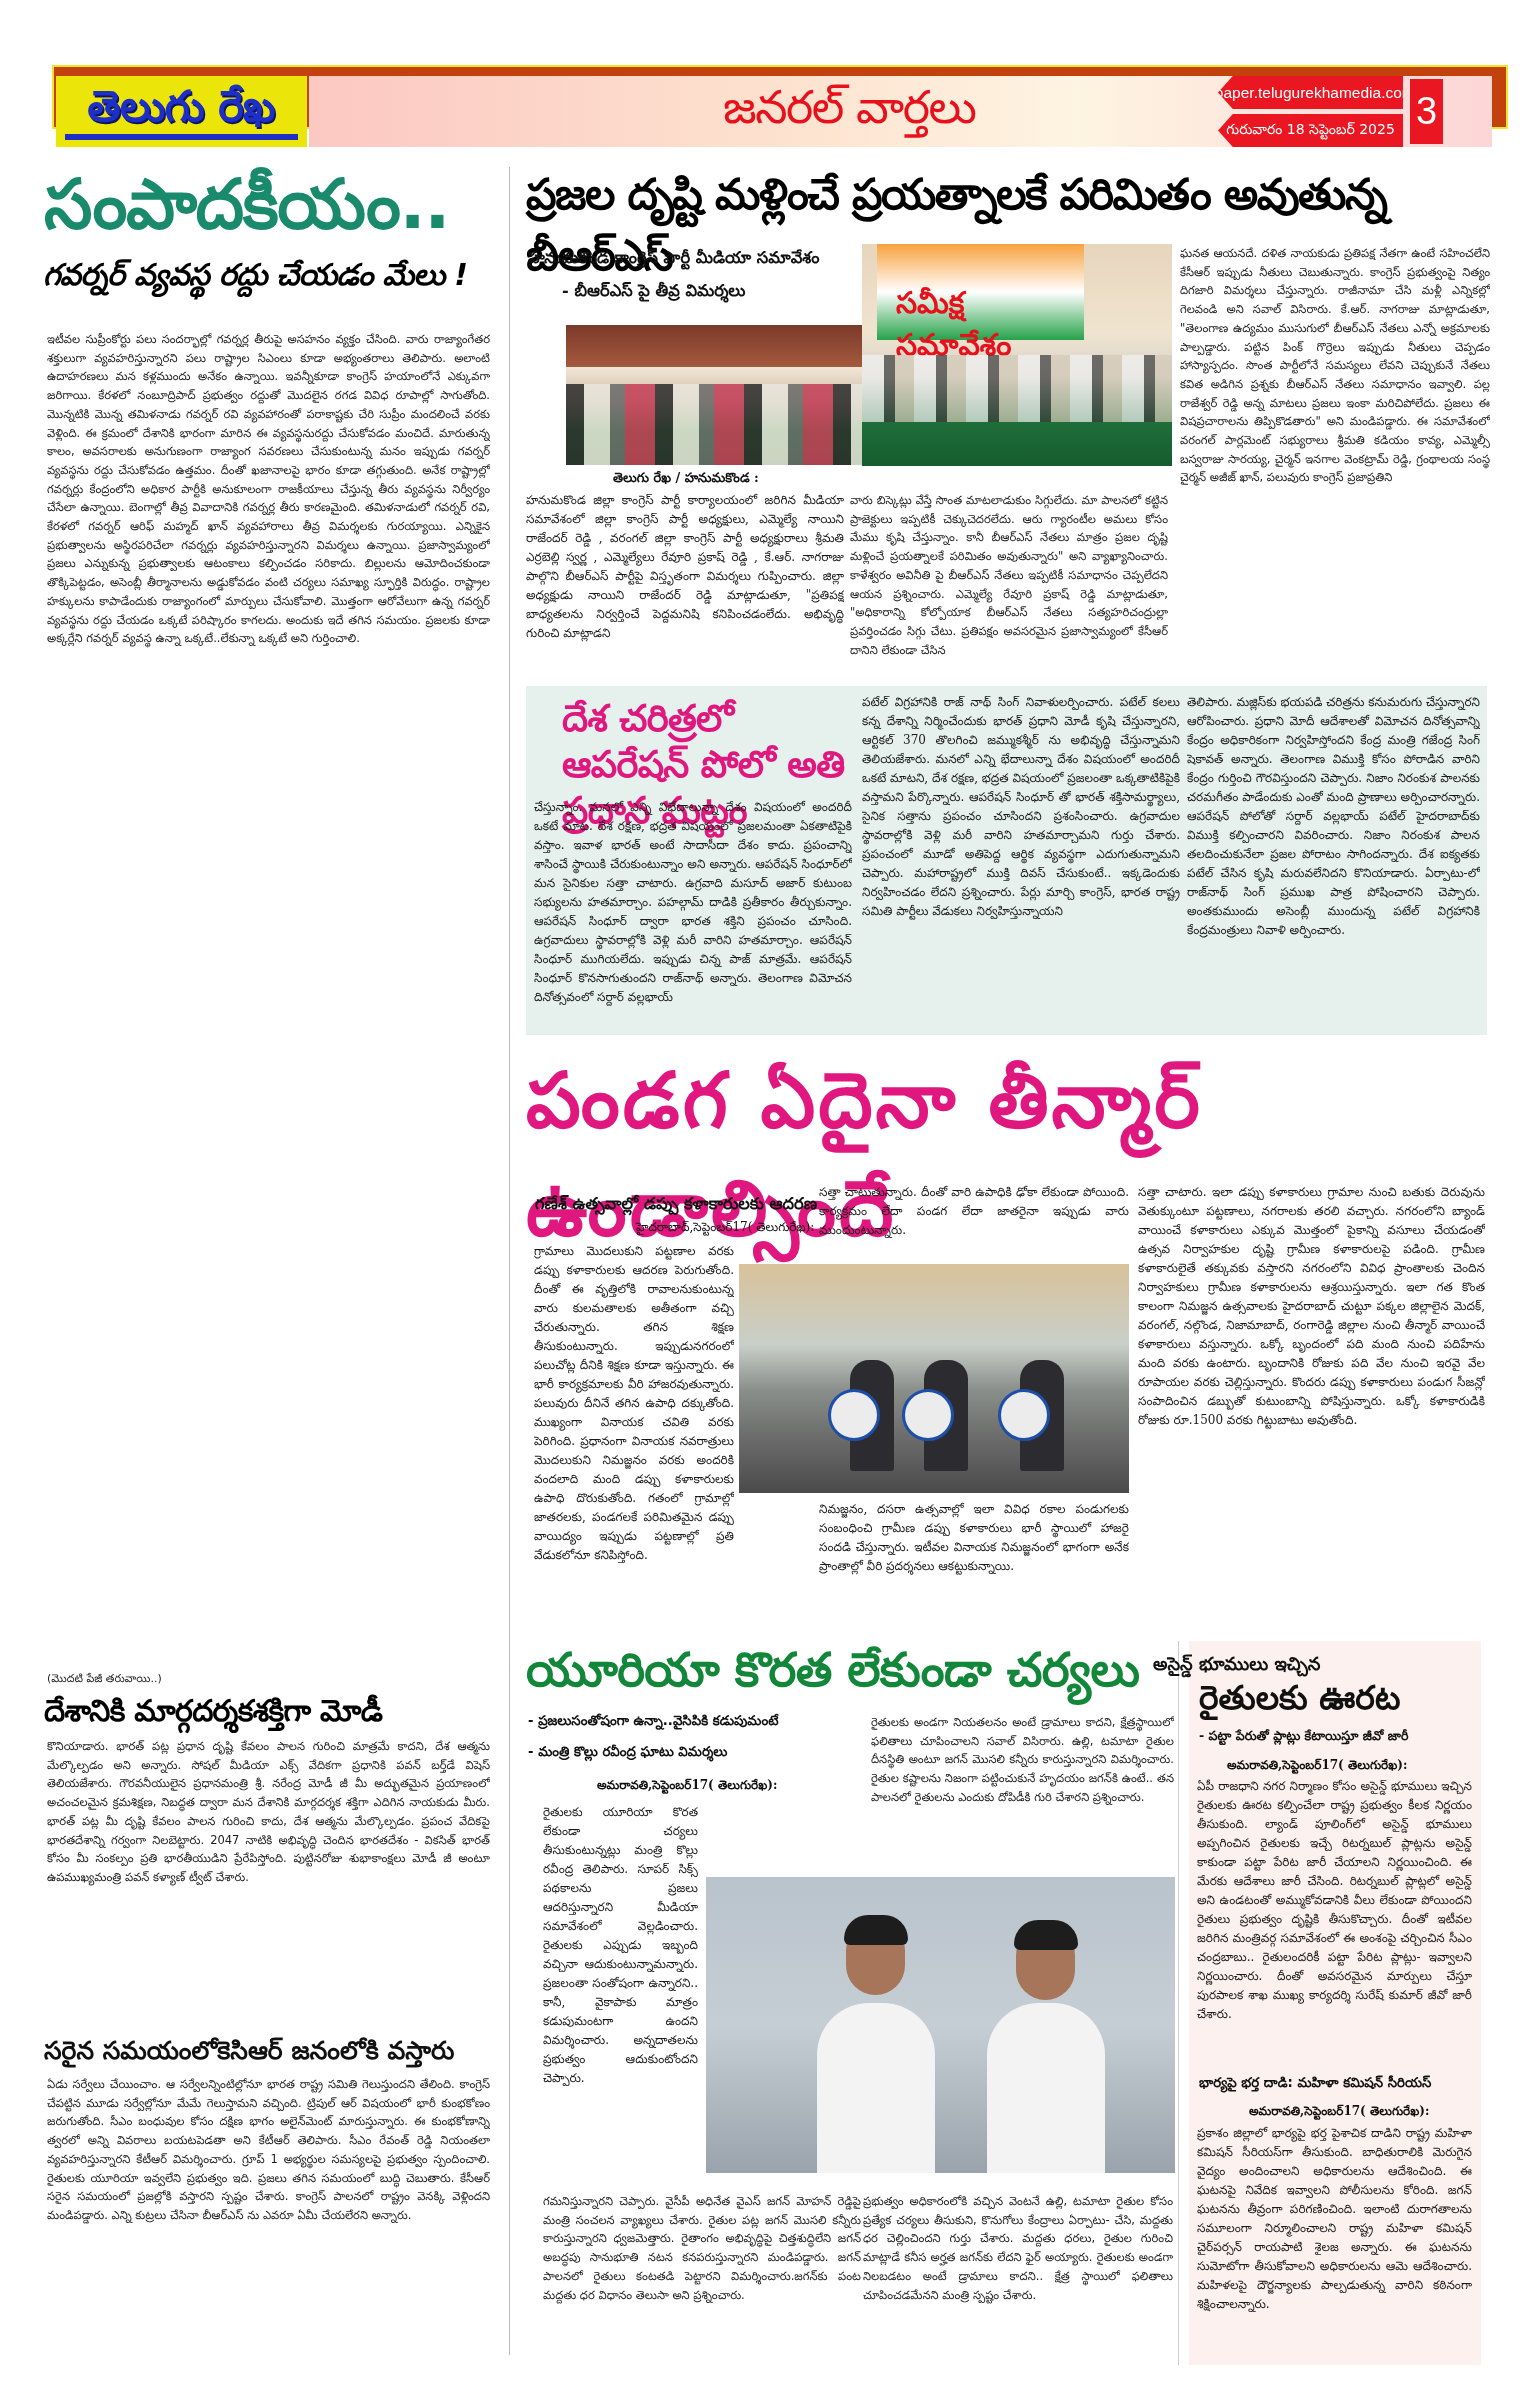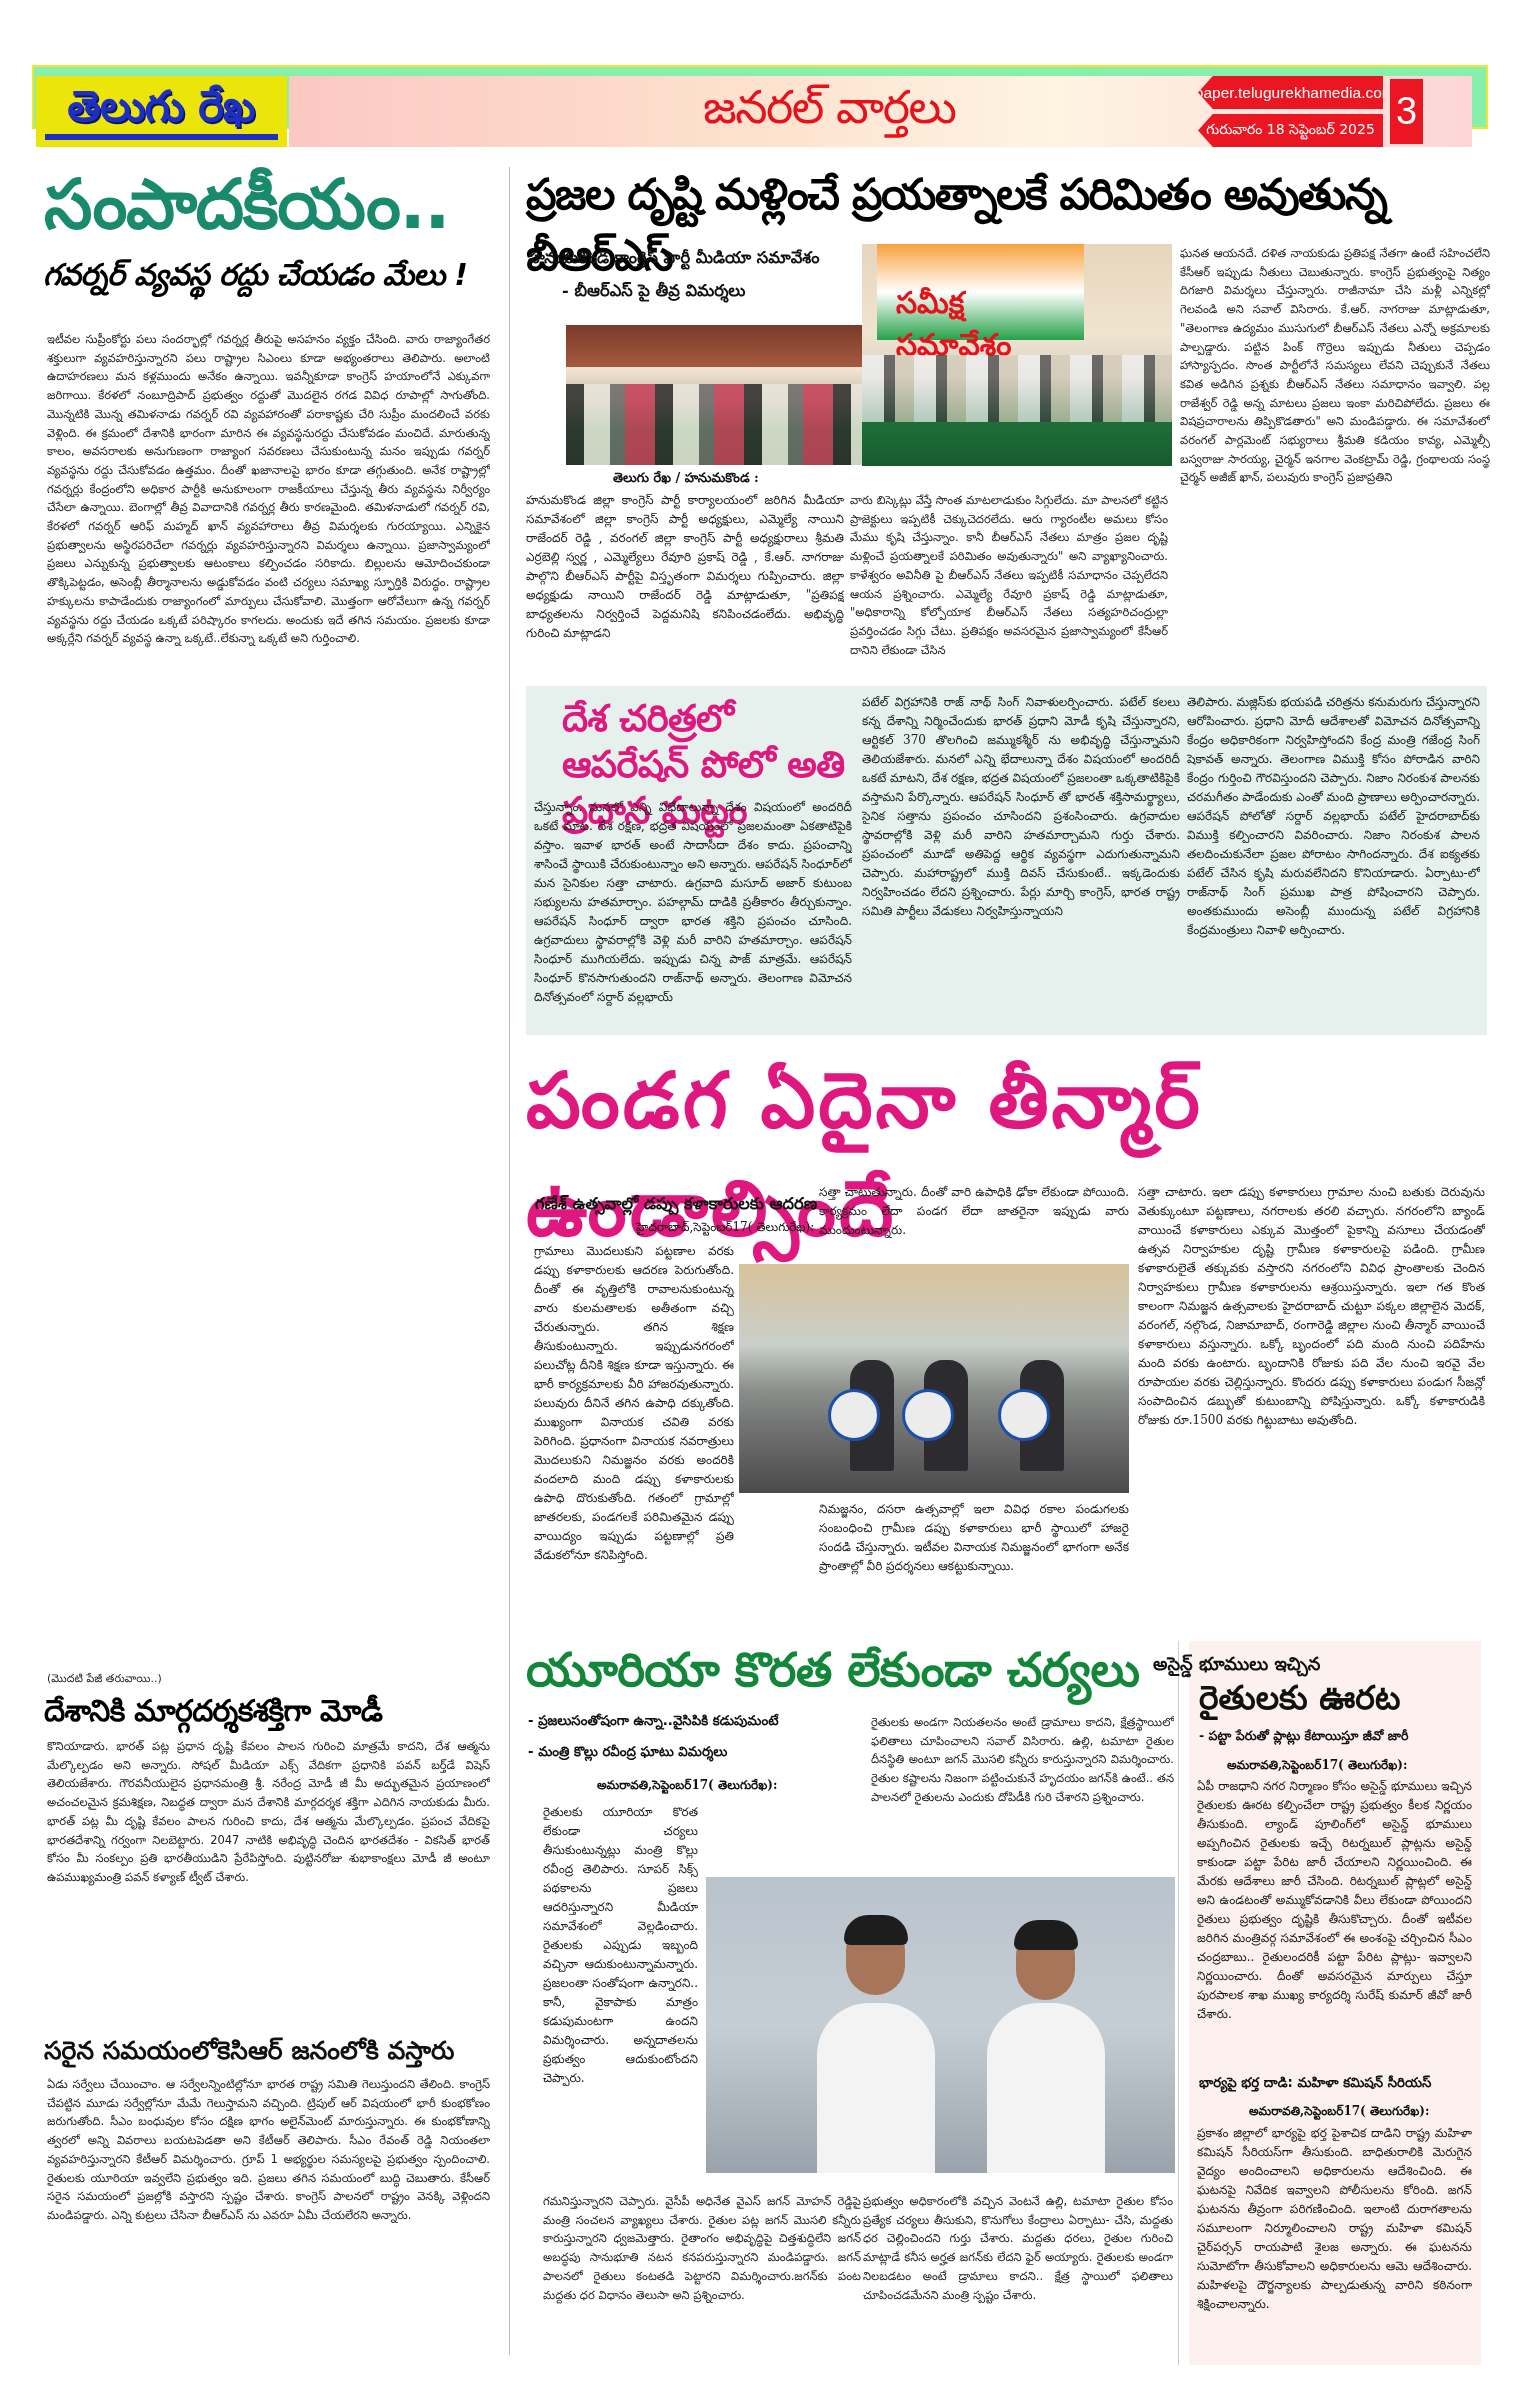--- a/index.html
+++ b/index.html
@@ -1,21 +1,21 @@
 <!DOCTYPE html>
 <html style="font-size:12px"><head>
 <meta charset="utf-8">
 <style>
   * { box-sizing: border-box; margin: 0; padding: 0; }
   html, body { width: 1528px; height: 2401px; background: #ffffff; overflow: hidden; }
   body { font-family: "DejaVu Sans", sans-serif; color: #111; position: relative; }
 
   
-  .masthead { position: absolute; left: 32px; top: 65px; width: 1456px; height: 64px;
-    background: #86efac; border: 2.2px solid #f1e62a; }
+  .masthead { position: absolute; left: 52px; top: 65px; width: 1456px; height: 64px;
+    background: #c2410c; border: 2.2px solid #f1e62a; }
   .mast-logo { position: absolute; left: 1.5px; top: 9px; width: 251px; height: 71px; background: #ece50a;
     display: flex; align-items: center; justify-content: center; }
   .mast-logo span { font-family: "DejaVu Sans", sans-serif; font-weight: 700; font-size: 43px; color: #1d2fc7;
     text-shadow: 1.5px 1.5px 0 #0b1660; letter-spacing: -0.7px; }
   .mast-logo .underline { position: absolute; left: 9px; right: 9px; bottom: 7.4px; height: 6px; background: #1d2fc7; }
   .mast-band { position: absolute; left: 255px; top: 9px; width: 1183px; height: 71px;
     background: linear-gradient(90deg, #fcc8c2 0%, #fde2cf 40%, #fef4e2 65%, #fcd6d6 100%); }
   .mast-section { position: absolute; left: 414px; top: 4.4px; font-size: 46px; font-weight: 400; color: #e8111b;
     letter-spacing: -1.5px; }
   .mast-url { position: absolute; left: 909px; top: 0px; width: 185px; height: 33px; background: #ea1722; color: #fff;

